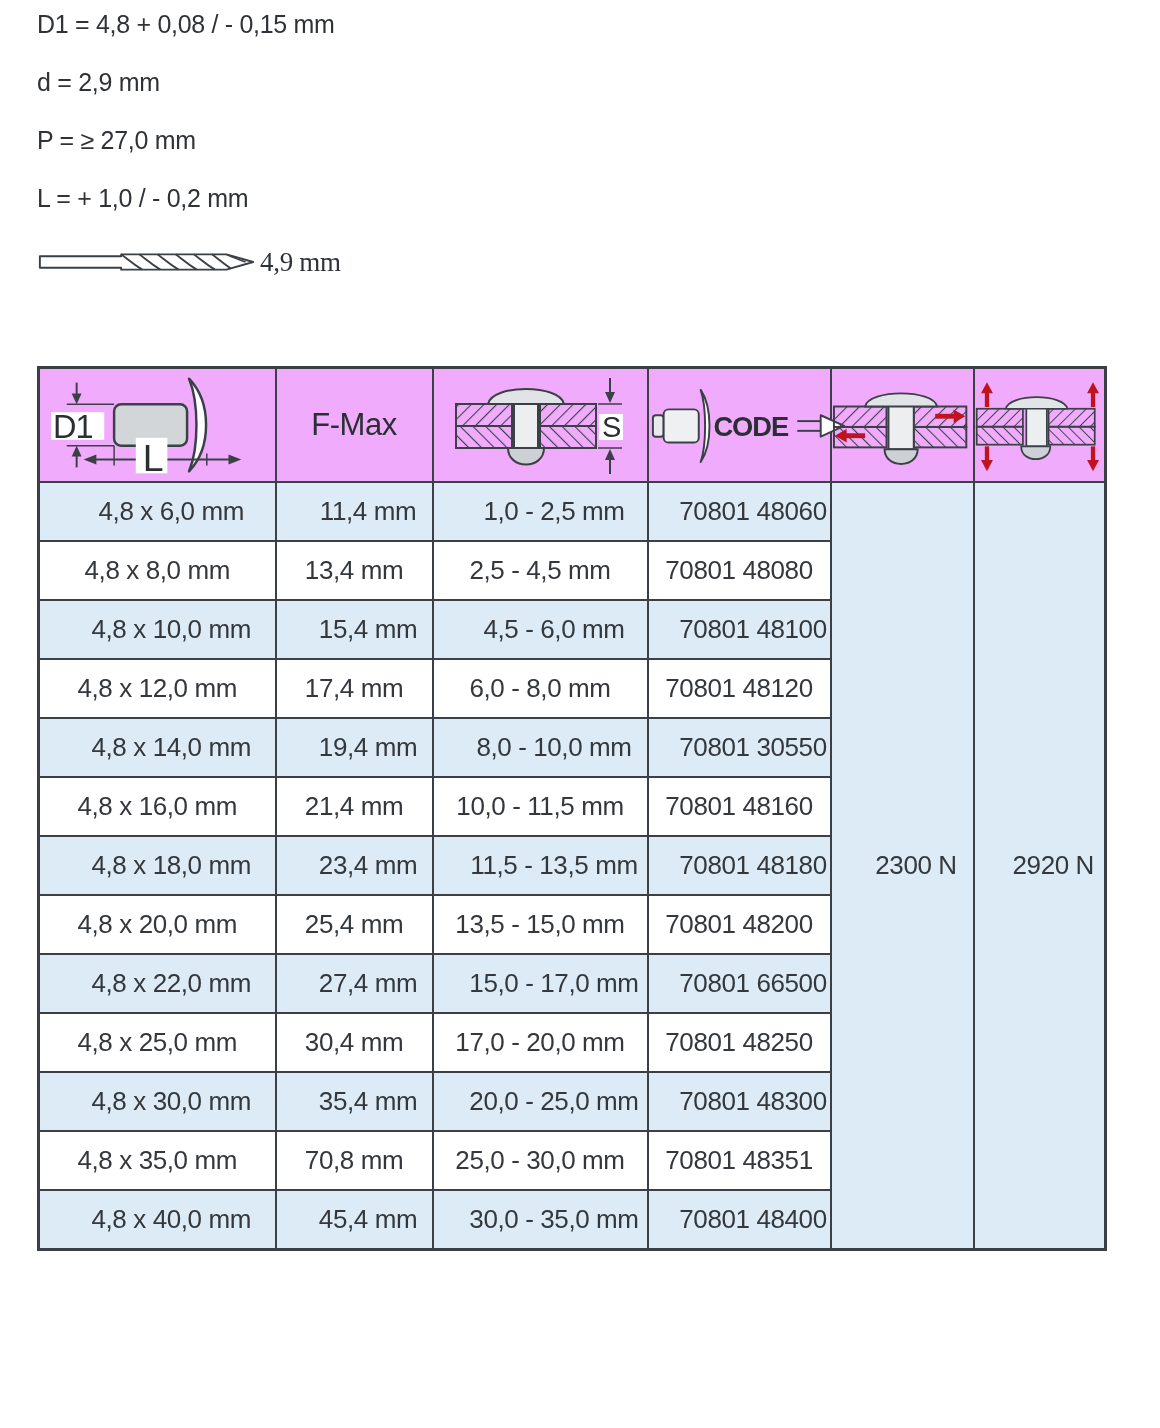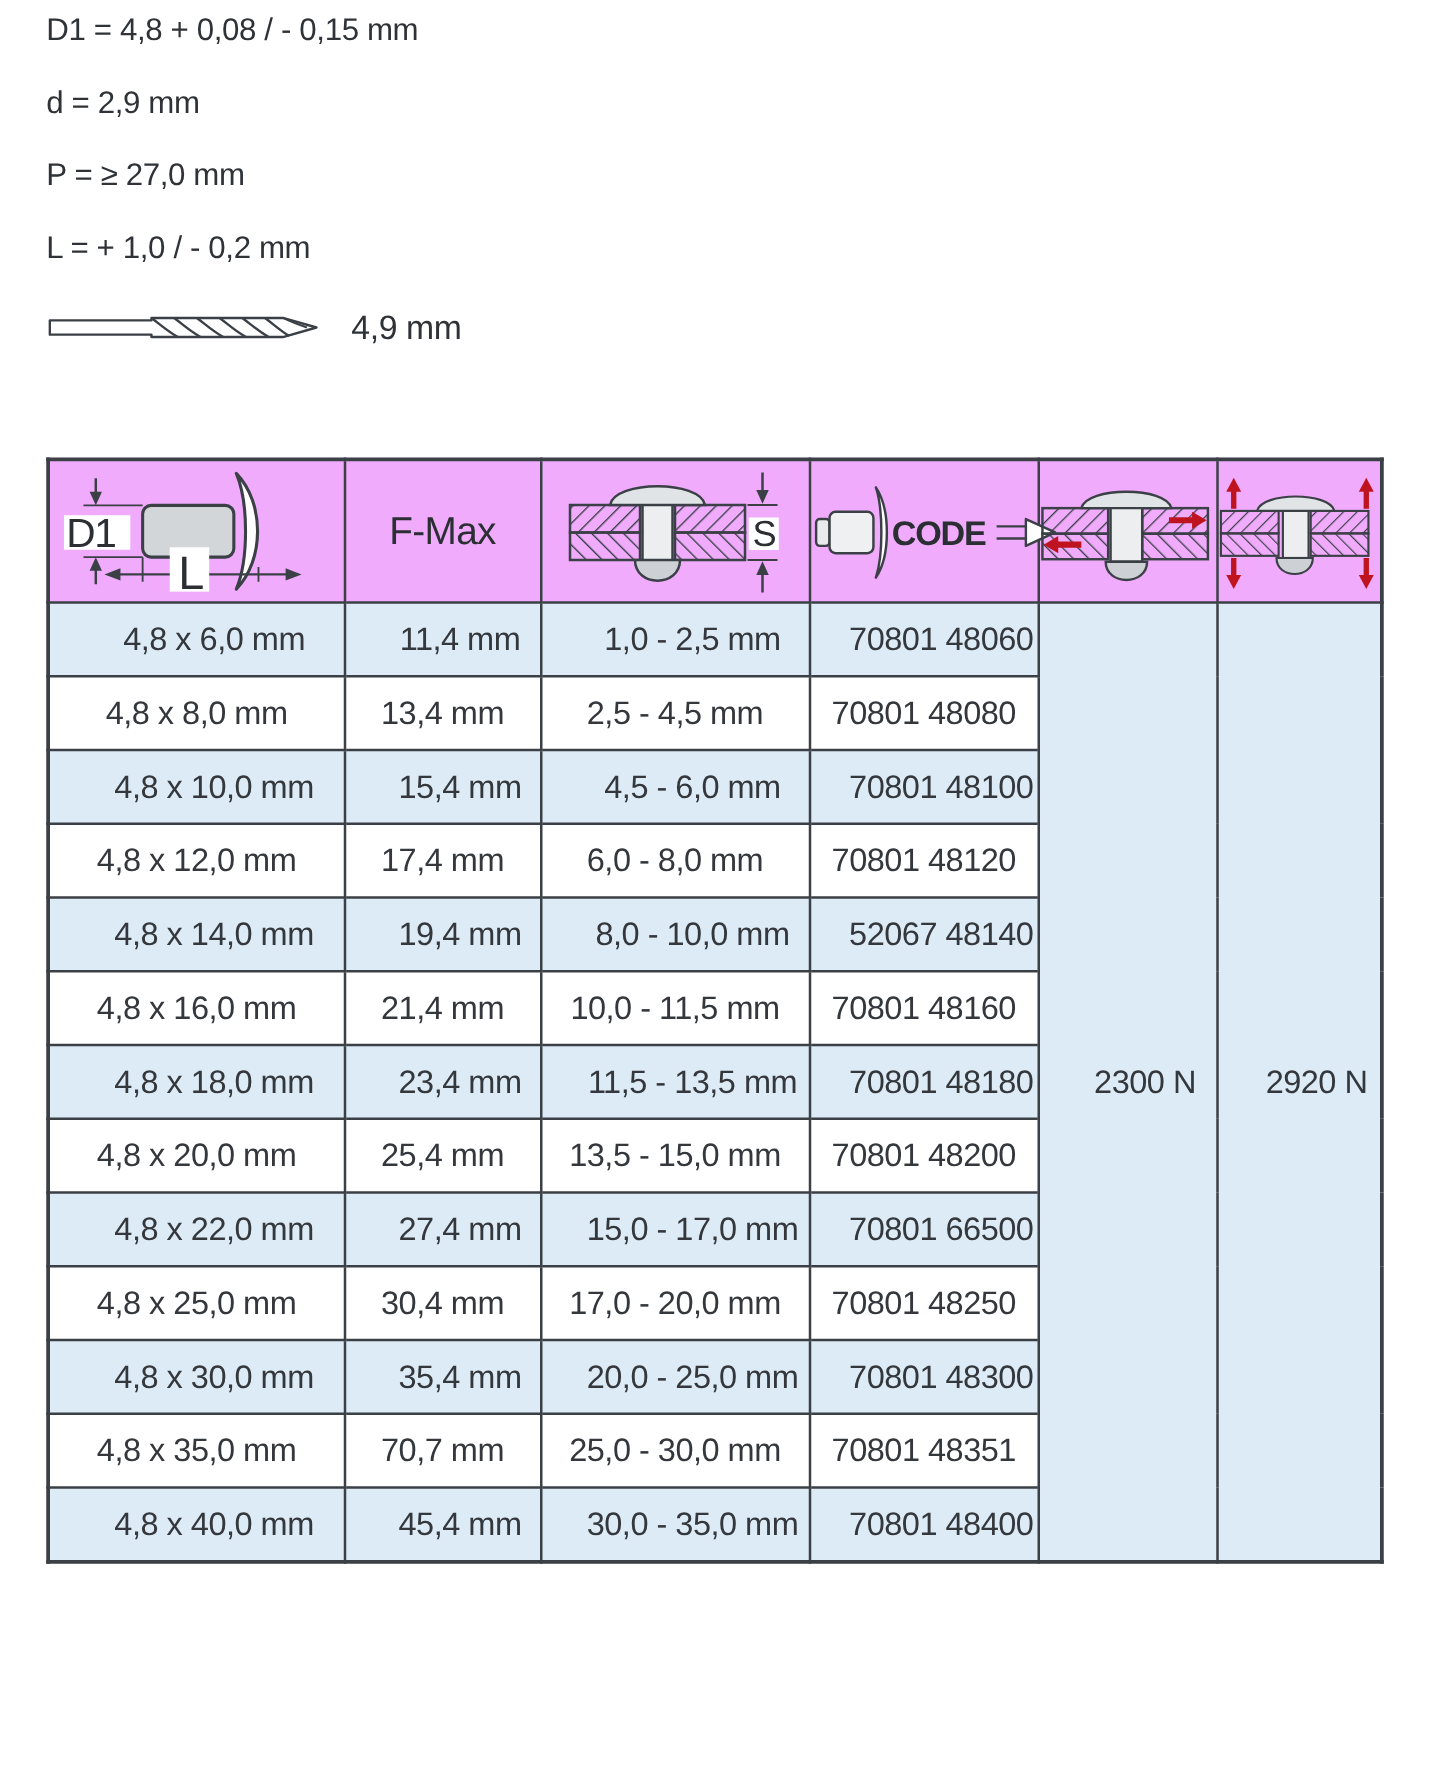--- a/index.html
+++ b/index.html
@@ -8,21 +8,21 @@
     font-family:"Liberation Sans", sans-serif;color:#2f3337;
   }
   .page{padding:10px 0 0 37px;}
   .title{
     font-size:40px;font-weight:bold;color:#26292d;
     margin:0 0 24px 0;letter-spacing:-0.5px;
   }
   .spec-line{
     font-size:25px;margin:0 0 29px 0;color:#2f3337;letter-spacing:-0.3px;
   }
-  .drill-row{display:flex;align-items:center;gap:24px;margin-top:10px;height:40px;}
+  .drill-row{display:flex;align-items:center;gap:3px;margin-top:10px;height:40px;font-family:Liberation Serif, serif;}
   .drill-size{font-size:27px;letter-spacing:-0.3px;}
   table.rivet{
     margin-top:84px;border-collapse:collapse;table-layout:fixed;
     width:1067px;border:3px solid #3b4046;
   }
   table.rivet th, table.rivet td{
     border:2px solid #3b4046;text-align:center;vertical-align:middle;
     padding:0;font-weight:normal;
   }
   table.rivet thead th{height:112px;background:#f0abfc;}
@@ -225,21 +225,21 @@
       <tr>
         <td>4,8 x 12,0 mm</td>
         <td>17,4 mm</td>
         <td>6,0 - 8,0 mm</td>
         <td>70801 48120</td>
       </tr>
       <tr class="hl">
         <td>4,8 x 14,0 mm</td>
         <td>19,4 mm</td>
         <td>8,0 - 10,0 mm</td>
-        <td>52067 48140</td>
+        <td>70801 30550</td>
       </tr>
       <tr>
         <td>4,8 x 16,0 mm</td>
         <td>21,4 mm</td>
         <td>10,0 - 11,5 mm</td>
         <td>70801 48160</td>
       </tr>
       <tr class="hl">
         <td>4,8 x 18,0 mm</td>
         <td>23,4 mm</td>
@@ -265,21 +265,21 @@
         <td>70801 48250</td>
       </tr>
       <tr class="hl">
         <td>4,8 x 30,0 mm</td>
         <td>35,4 mm</td>
         <td>20,0 - 25,0 mm</td>
         <td>70801 48300</td>
       </tr>
       <tr>
         <td>4,8 x 35,0 mm</td>
-        <td>70,7 mm</td>
+        <td>70,8 mm</td>
         <td>25,0 - 30,0 mm</td>
         <td>70801 48351</td>
       </tr>
       <tr class="hl">
         <td>4,8 x 40,0 mm</td>
         <td>45,4 mm</td>
         <td>30,0 - 35,0 mm</td>
         <td>70801 48400</td>
       </tr>
     </tbody>

